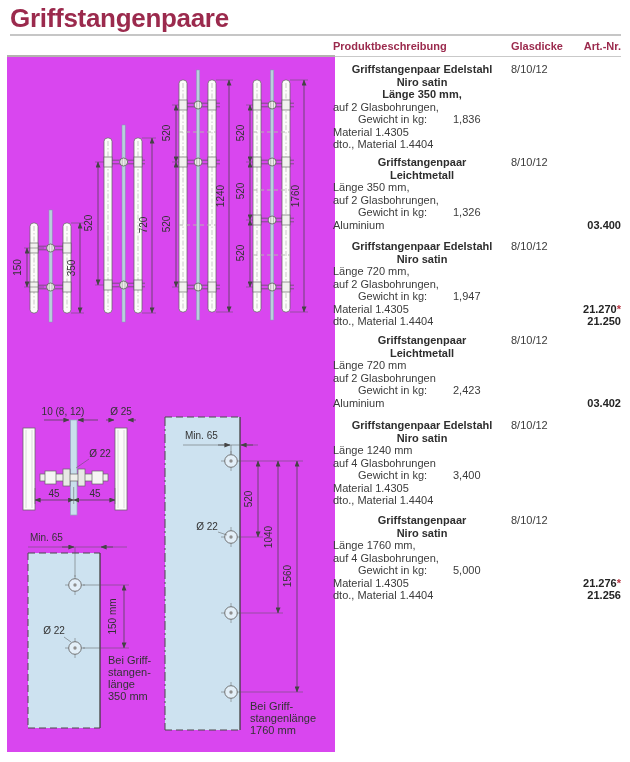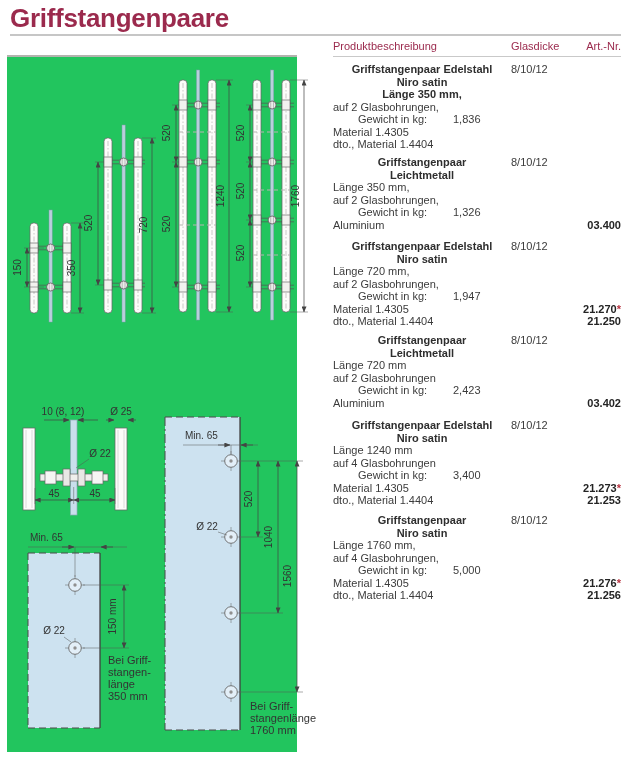--- a/index.html
+++ b/index.html
@@ -1,26 +1,26 @@
 <!DOCTYPE html>
 <html><head>
 <meta charset="utf-8">
 <style>
   html,body{margin:0;padding:0;background:#fff;}
   body{width:630px;height:762px;position:relative;overflow:hidden;
        font-family:"Liberation Sans",sans-serif;color:#3b3b3b;}
   .abs{position:absolute;}
   #page-title{left:10px;top:3px;font-size:26px;font-weight:bold;color:#9b2a4d;letter-spacing:-0.3px;text-align:right;}
   #rule-top{left:10px;top:34px;width:611px;height:2px;background:#c6c6c6;}
-  #table-head{left:333px;top:40px;width:288px;height:14px;font-size:11px;font-weight:normal;color:#9b2a4d;}
+  #table-head{left:333px;top:40px;width:288px;height:14px;font-size:11px;font-weight:bold;color:#9b2a4d;}
   #table-head .h1{position:absolute;left:0;}
   #table-head .h2{position:absolute;left:178px;}
   #table-head .h3{position:absolute;right:0;}
   #rule-head{left:333px;top:56px;width:288px;height:1px;background:#c9c9c9;}
-  #draw-panel{left:7px;top:55px;width:290px;height:697px;background:#22c55e;border-top:2px solid #b3b3ae;box-sizing:border-box;}
+  #draw-panel{left:7px;top:55px;width:328px;height:697px;background:#d946ef;border-top:2px solid #b3b3ae;box-sizing:border-box;}
   #rows{left:333px;top:0;width:288px;height:762px;}
   .prow{position:absolute;left:0;width:288px;display:flex;font-size:11px;line-height:12.5px;}
   .pdesc{width:178px;}
   .pglas{width:62px;}
   .bl{font-weight:bold;color:#2e2e2e;text-align:center;}
   .rl{color:#3b3b3b;}
   .wlabel{display:inline-block;width:95px;margin-left:25px;}
   .part{flex:1;display:flex;flex-direction:column;justify-content:flex-end;text-align:right;}
   .num{font-weight:bold;color:#242424;}
   .star{color:#b93442;font-weight:bold;}
@@ -379,24 +379,20 @@
     <div class="pdesc">
       <div class="bl">Griffstangenpaar Edelstahl</div>
       <div class="bl">Niro satin</div>
       <div class="rl">Länge 1240 mm</div>
       <div class="rl">auf 4 Glasbohrungen</div>
       <div class="rl"><span class="wlabel">Gewicht in kg:</span><span class="wval">3,400</span></div>
       <div class="rl">Material 1.4305</div>
       <div class="rl">dto., Material 1.4404</div>
     </div>
     <div class="pglas">8/10/12</div>
-    <div class="part">
-      <div class="num"><span>21.273</span><span class="star">*</span></div>
-      <div class="num"><span>21.253</span><span class="star"></span></div>
-    </div>
   </div>
 
   <div class="prow" style="top:514px">
     <div class="pdesc">
       <div class="bl">Griffstangenpaar</div>
       <div class="bl">Niro satin</div>
       <div class="rl">Länge 1760 mm,</div>
       <div class="rl">auf 4 Glasbohrungen,</div>
       <div class="rl"><span class="wlabel">Gewicht in kg:</span><span class="wval">5,000</span></div>
       <div class="rl">Material 1.4305</div>

